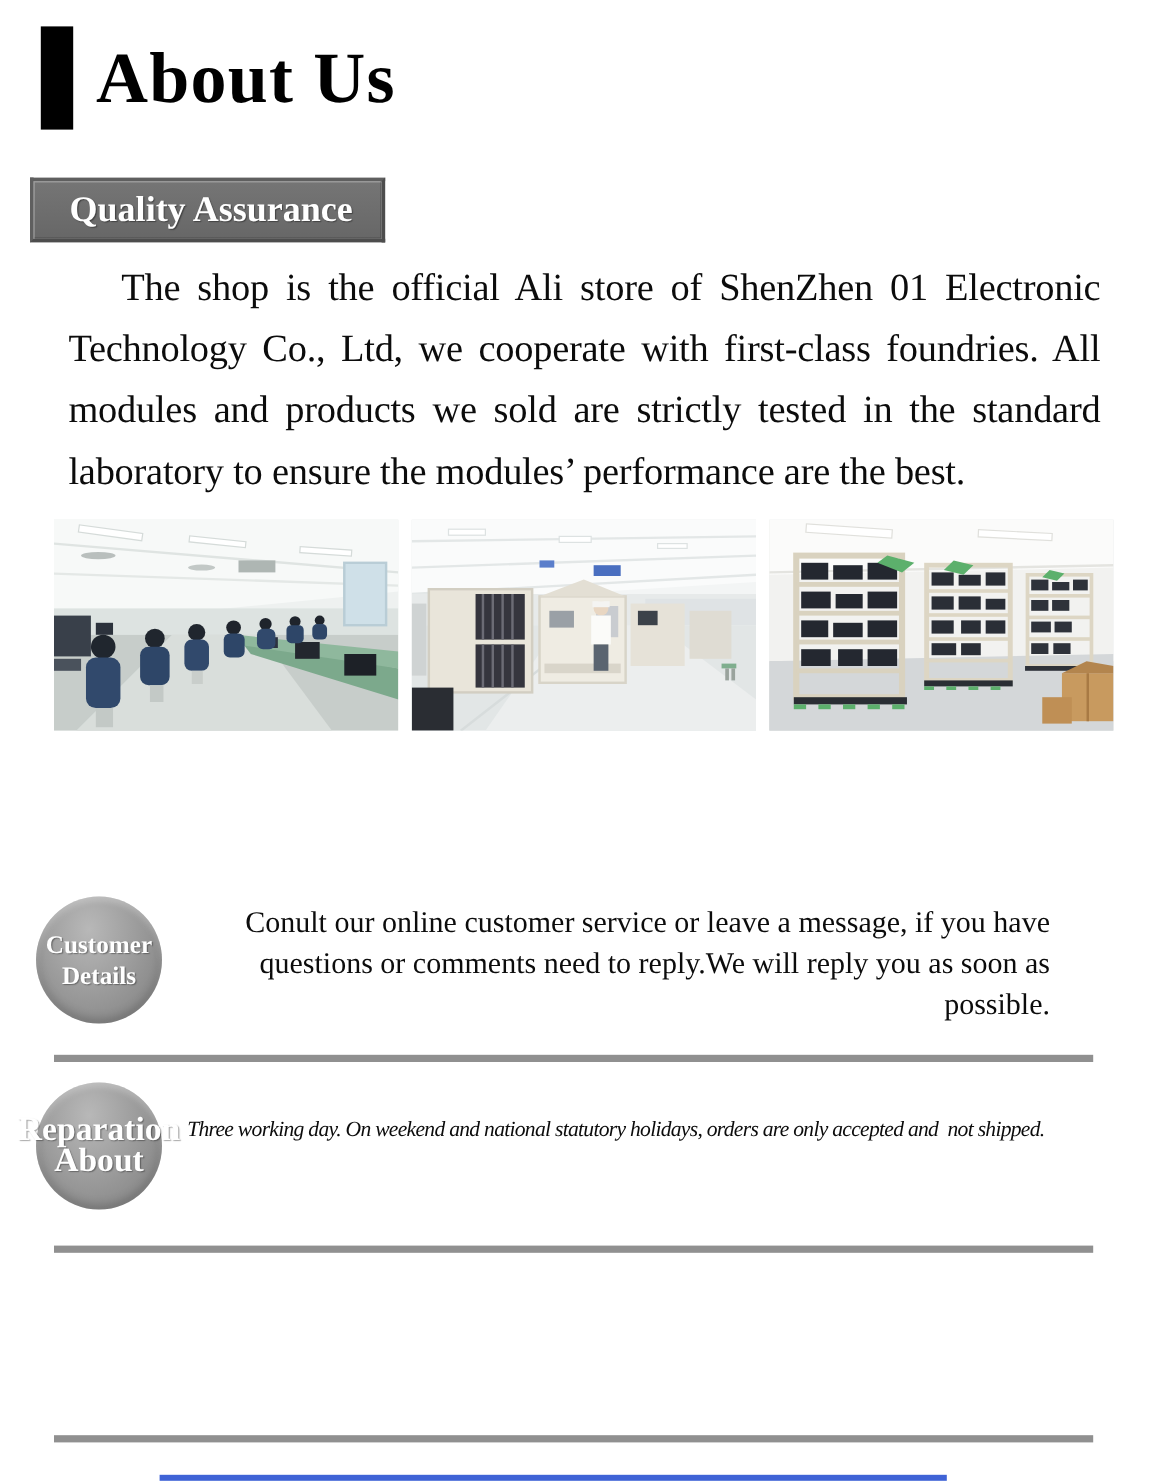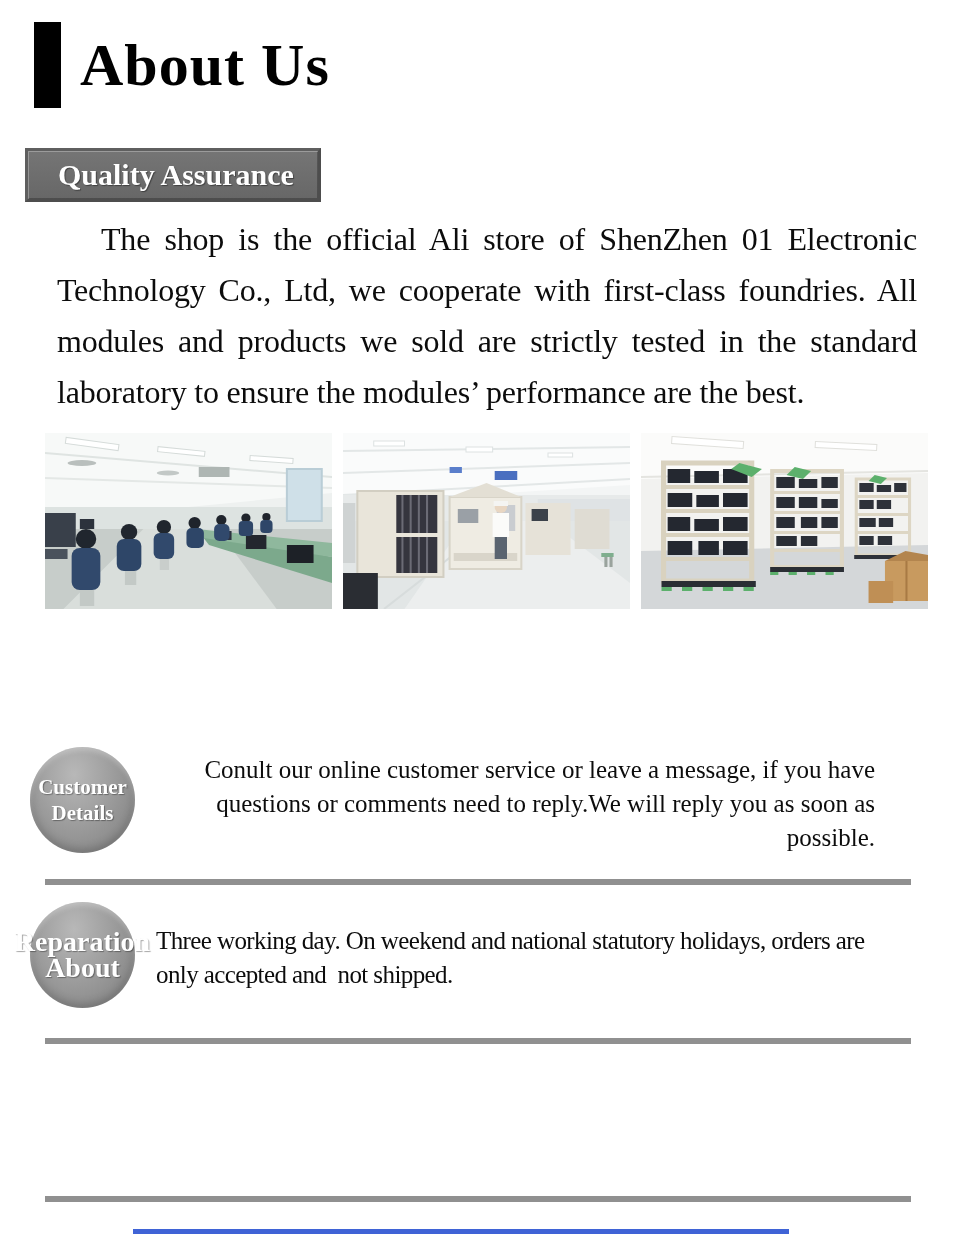--- a/index.html
+++ b/index.html
@@ -57,21 +57,21 @@
   }
   .badge span{display:block;white-space:nowrap;line-height:26px;font-size:21px;}
   .badge-1{top:747px;}
   .badge-2{top:902px;}
   .badge-2 span{font-size:28px;}
   .badge-3{top:1061px;}
   .service-text{
     position:absolute;color:#0c0c0c;white-space:pre-wrap;
   }
   .service-text-1{left:163px;top:753px;width:712px;font-size:25px;line-height:34px;text-align:right;}
-  .service-text-2{left:156px;top:924px;width:725px;font-size:25px;line-height:34px;letter-spacing:-0.6px;}
+  .service-text-2{left:156px;top:924px;width:725px;font-size:18px;line-height:34px;letter-spacing:-0.6px;font-style:italic;}
   .service-text-3{left:156px;top:1083px;width:725px;font-size:26px;line-height:34px;letter-spacing:-0.6px;}
   
   .divider{
     position:absolute;left:45px;width:866px;height:6px;background:#909090;
   }
   .divider-1{top:879px;}
   .divider-2{top:1038px;}
   .divider-3{top:1196px;}
   .bottom-accent{
     position:absolute;left:133px;top:1229px;width:656px;height:5px;background:#3f63d6;

